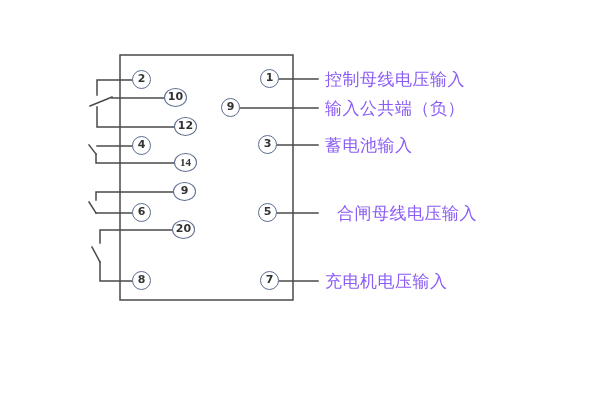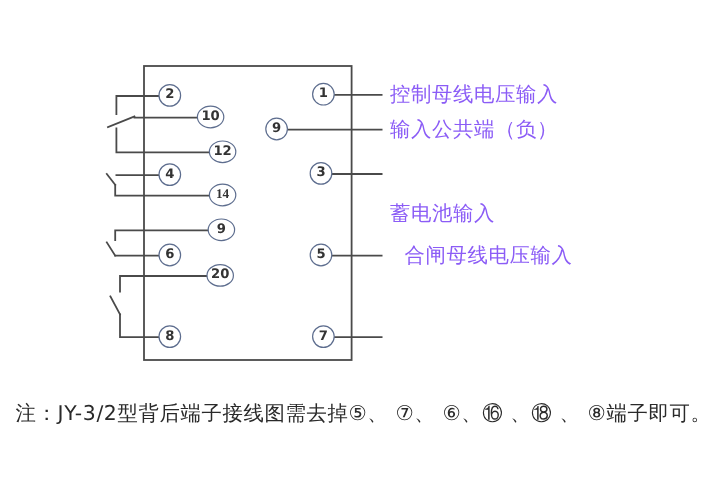--- a/index.html
+++ b/index.html
@@ -101,18 +101,18 @@
   <div class="term" style="left:132px; top:271px;">8</div>
 
   <div class="term" style="left:260px; top:69px;">1</div>
   <div class="term" style="left:221px; top:98px;">9</div>
   <div class="term" style="left:258px; top:135px;">3</div>
   <div class="term" style="left:258px; top:203px;">5</div>
   <div class="term" style="left:260px; top:271px;">7</div>
 
   <div class="io-label" style="top:70px;">控制母线电压输入</div>
   <div class="io-label" style="top:99px;">输入公共端（负）</div>
-  <div class="io-label" style="top:136px;margin-top:33px;">蓄电池输入</div>
+  <div class="io-label" style="top:136px;">蓄电池输入</div>
   <div class="io-label" style="top:204px;margin-left:12px;">合闸母线电压输入</div>
+  <div class="io-label" style="top:272px;">充电机电压输入</div>
 
-  <div class="note">注：JY-3/2型背后端子接线图需去掉⑤、 ⑦、 ⑥、⑯ 、⑱ 、 ⑧端子即可。</div>
 
 </div>
 
 </body></html>

